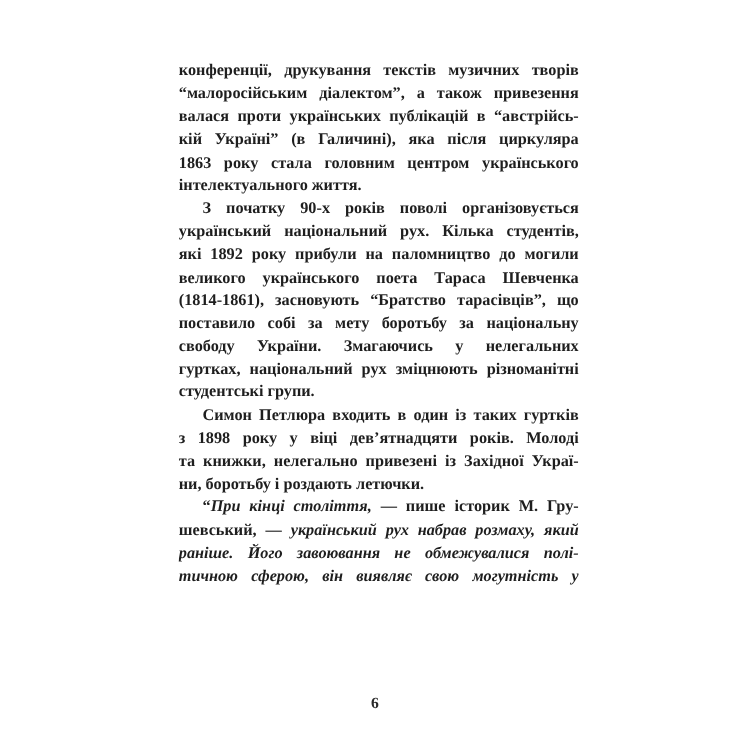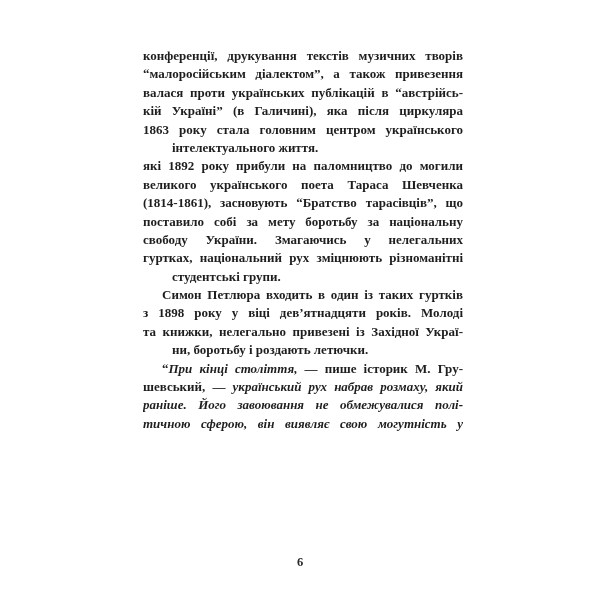--- a/index.html
+++ b/index.html
@@ -27,21 +27,20 @@
     text-rendering: optimizeLegibility;
   }
   .line {
     text-align: justify;
     text-align-last: justify;
     height: 18.4px;
     overflow: hidden;
   }
   .line.noj {
     text-align-last: left;
-    margin-left: 29px;
   }
   .line.indent {
     text-indent: 19px;
   }
   .it {
     font-style: italic;
   }
   .pagenum {
     position: absolute;
     top: 555px;
@@ -58,20 +57,22 @@
 <body>
 
 <div class="page">
   <div class="textblock">
       <div class="line"><span>конференції, друкування текстів музичних творів</span></div>
       <div class="line"><span>“малоросійським діалектом”, а також привезення</span></div>
       <div class="line"><span>валася проти українських публікацій в “австрійсь-</span></div>
       <div class="line"><span>кій Україні” (в Галичині), яка після циркуляра</span></div>
       <div class="line"><span>1863 року стала головним центром українського</span></div>
       <div class="line noj"><span>інтелектуального життя.</span></div>
+      <div class="line indent"><span>З початку 90-х років поволі організовується</span></div>
+      <div class="line"><span>український національний рух. Кілька студентів,</span></div>
       <div class="line"><span>які 1892 року прибули на паломництво до могили</span></div>
       <div class="line"><span>великого українського поета Тараса Шевченка</span></div>
       <div class="line"><span>(1814-1861), засновують “Братство тарасівців”, що</span></div>
       <div class="line"><span>поставило собі за мету боротьбу за національну</span></div>
       <div class="line"><span>свободу України. Змагаючись у нелегальних</span></div>
       <div class="line"><span>гуртках, національний рух зміцнюють різноманітні</span></div>
       <div class="line noj"><span>студентські групи.</span></div>
       <div class="line indent"><span>Симон Петлюра входить в один із таких гуртків</span></div>
       <div class="line"><span>з 1898 року у віці дев’ятнадцяти років. Молоді</span></div>
       <div class="line"><span>та книжки, нелегально привезені із Західної Украї-</span></div>

